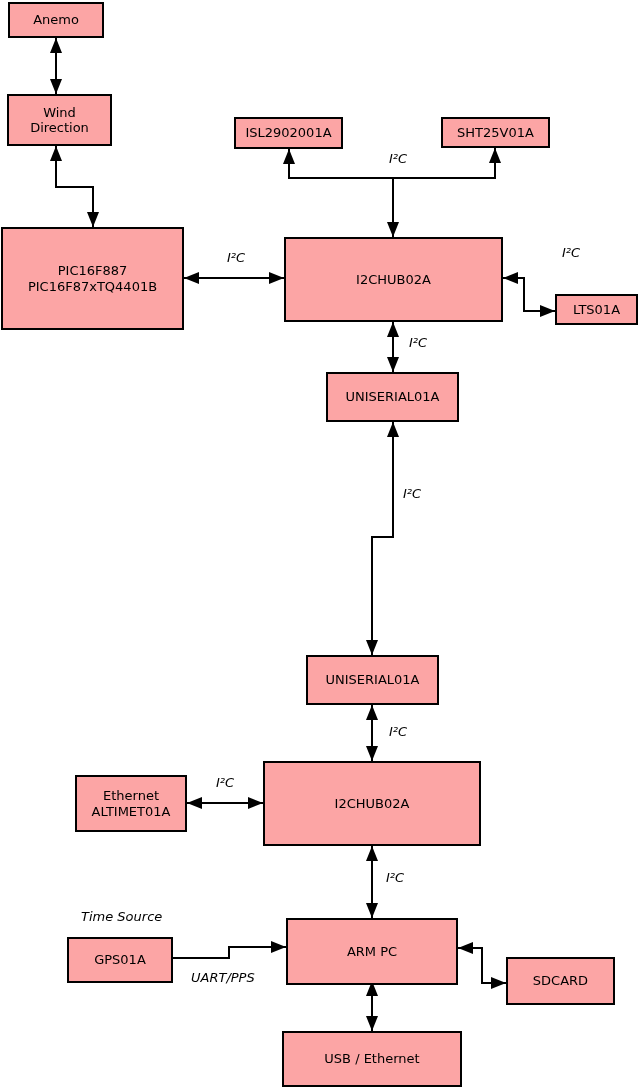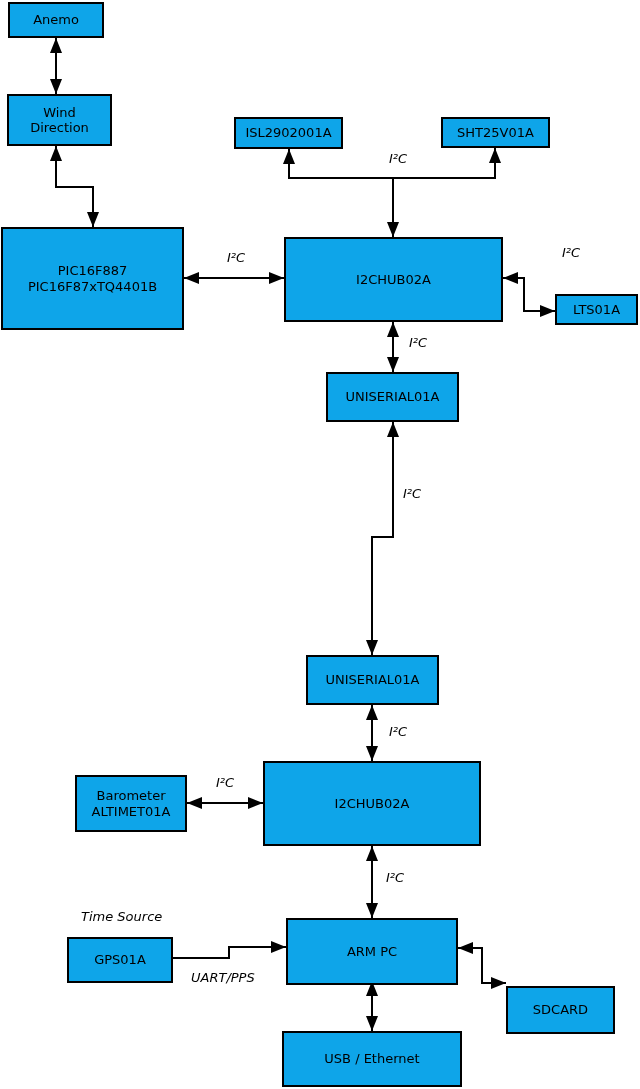--- a/index.html
+++ b/index.html
@@ -24,21 +24,21 @@
   }
   .wire {
     fill: none;
     stroke: #000000;
     stroke-width: 2;
   }
   .node {
     position: absolute;
     box-sizing: border-box;
     border: 2px solid #000000;
-    background: #0ea5e9;
+    background: #fca5a5;
     display: flex;
     align-items: center;
     justify-content: center;
     text-align: center;
     font-size: 13px;
     line-height: 1.18;
     z-index: 2;
   }
   .node .node-label {
     white-space: pre-line;
@@ -116,33 +116,33 @@
 
   <div class="node" style="left:306px;top:655px;width:133px;height:50px">
     <span class="node-label">UNISERIAL01A</span>
   </div>
 
   <div class="node" style="left:263px;top:761px;width:218px;height:85px">
     <span class="node-label">I2CHUB02A</span>
   </div>
 
   <div class="node" style="left:75px;top:775px;width:112px;height:57px">
-    <span class="node-label">Barometer
+    <span class="node-label">Ethernet
 ALTIMET01A</span>
   </div>
 
   <div class="node" style="left:67px;top:937px;width:106px;height:46px">
     <span class="node-label">GPS01A</span>
   </div>
 
   <div class="node" style="left:286px;top:918px;width:172px;height:67px">
     <span class="node-label">ARM PC</span>
   </div>
 
-  <div class="node" style="left:506px;top:986px;width:109px;height:48px">
+  <div class="node" style="left:506px;top:957px;width:109px;height:48px">
     <span class="node-label">SDCARD</span>
   </div>
 
   <div class="node" style="left:282px;top:1031px;width:180px;height:56px">
     <span class="node-label">USB / Ethernet</span>
   </div>
 
   <span class="edge-label" style="left:227px;top:250px">I²C</span>
   <span class="edge-label" style="left:389px;top:151px">I²C</span>
   <span class="edge-label" style="left:562px;top:245px">I²C</span>

